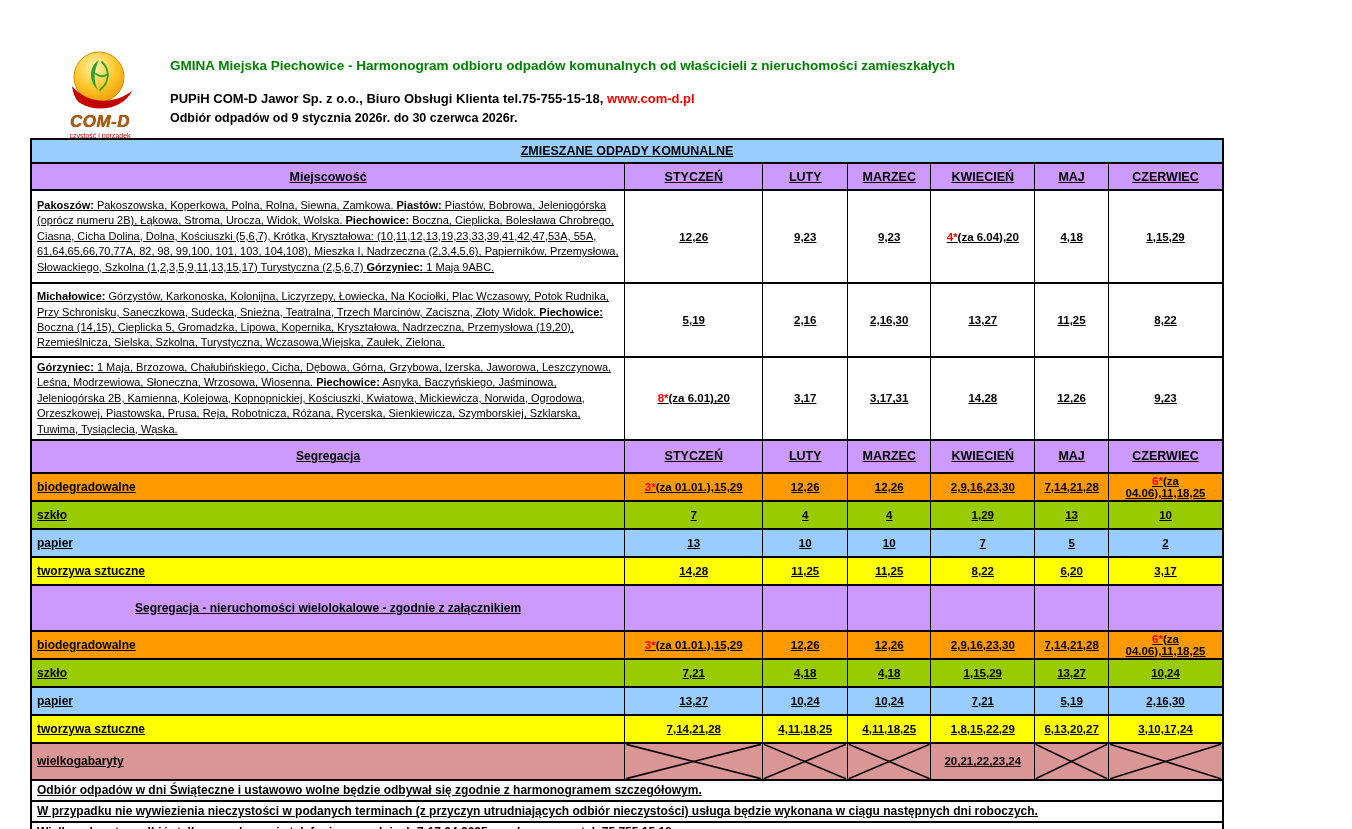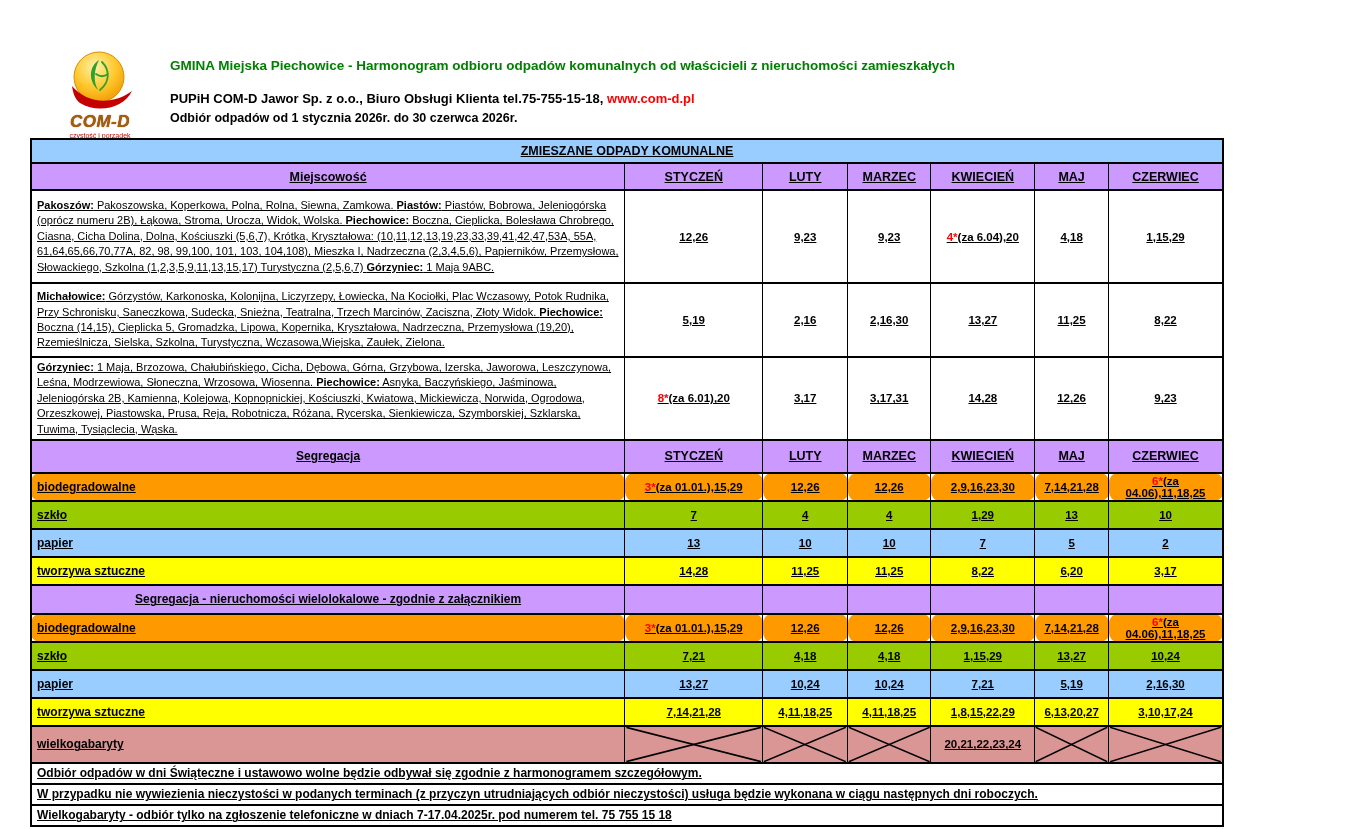--- a/index.html
+++ b/index.html
@@ -22,21 +22,21 @@
   td{border:1px solid #000;border-top-width:2px;border-bottom-width:2px;overflow:hidden;}
   .band{background:var(--band-blue);font-weight:bold;text-align:center;font-size:12.5px;height:20px;}
   .mhdr{background:var(--hdr-purple);font-weight:bold;text-align:center;font-size:12.5px;}
   .area-cell{font-size:11px;line-height:1.4;padding:2px 5px;vertical-align:middle;text-align:left;}
   .val{font-weight:bold;text-align:center;font-size:11.5px;padding:1px 2px;}
   .red{color:var(--accent-red);}
   .b{font-weight:bold;}
   .sec-title{background:var(--hdr-purple);font-weight:bold;font-size:12px;text-align:center;}
   .sec-empty{background:var(--hdr-purple);}
   .cat-label{font-weight:bold;font-size:12px;text-align:left;padding:1px 5px;}
-  .bg-orange{background:var(--cat-orange);border-radius:9px;}
+  .bg-orange{background:var(--cat-orange);}
   .bg-green{background:var(--cat-green);}
   .bg-blue{background:var(--cat-blue);}
   .bg-yellow{background:var(--cat-yellow);}
   .bg-pink{background:var(--cat-pink);}
   .foot{font-weight:bold;font-size:12px;text-align:left;padding:1px 5px;height:17px;}
   .cross-cell{position:relative;}
   .cross-cell svg{position:absolute;left:0;top:0;width:100%;height:100%;display:block;}
   .cross-cell line{stroke:#000;stroke-width:1.6;vector-effect:non-scaling-stroke;}
 </style>
 </head>
@@ -62,21 +62,21 @@
       <div class="logo-brand">COM-D</div>
       <div class="logo-tag">czystość i porządek</div>
     </div>
     <div class="titles">
       <div class="title">GMINA Miejska Piechowice -  Harmonogram odbioru odpadów komunalnych od właścicieli z nieruchomości zamieszkałych</div>
       <div class="operator">
         <span>PUPiH COM-D Jawor Sp. z o.o.,  Biuro Obsługi Klienta  tel.75-755-15-18,</span>
         <span> </span>
         <span class="weblink">www.com-d.pl</span>
       </div>
-      <div class="period">Odbiór odpadów od 1 stycznia 2026r. do 30 czerwca 2026r.</div>
+      <div class="period">Odbiór odpadów od 9 stycznia 2026r. do 30 czerwca 2026r.</div>
     </div>
   </div>
 
   <table class="schedule">
     <colgroup>
       <col style="width:49.8%">
         <col style="width:11.6%">
         <col style="width:7.1%">
       <col style="width:7.0%">
         <col style="width:8.7%">
@@ -161,21 +161,21 @@
         </tr>
         <tr style="height: 28px;">
           <td class="cat-label bg-yellow">tworzywa sztuczne</td>
           <td class="val bg-yellow">14,28</td>
           <td class="val bg-yellow">11,25</td>
           <td class="val bg-yellow">11,25</td>
           <td class="val bg-yellow">8,22</td>
           <td class="val bg-yellow">6,20</td>
           <td class="val bg-yellow">3,17</td>
         </tr>
-        <tr style="height: 29px;">
+        <tr style="height: 46px;">
           <td class="sec-title">Segregacja - nieruchomości wielolokalowe - zgodnie z załącznikiem</td>
           <td class="sec-empty"></td>
           <td class="sec-empty"></td>
           <td class="sec-empty"></td>
           <td class="sec-empty"></td>
           <td class="sec-empty"></td>
           <td class="sec-empty"></td>
         </tr>
         <tr style="height: 28px;">
           <td class="cat-label bg-orange">biodegradowalne</td>

